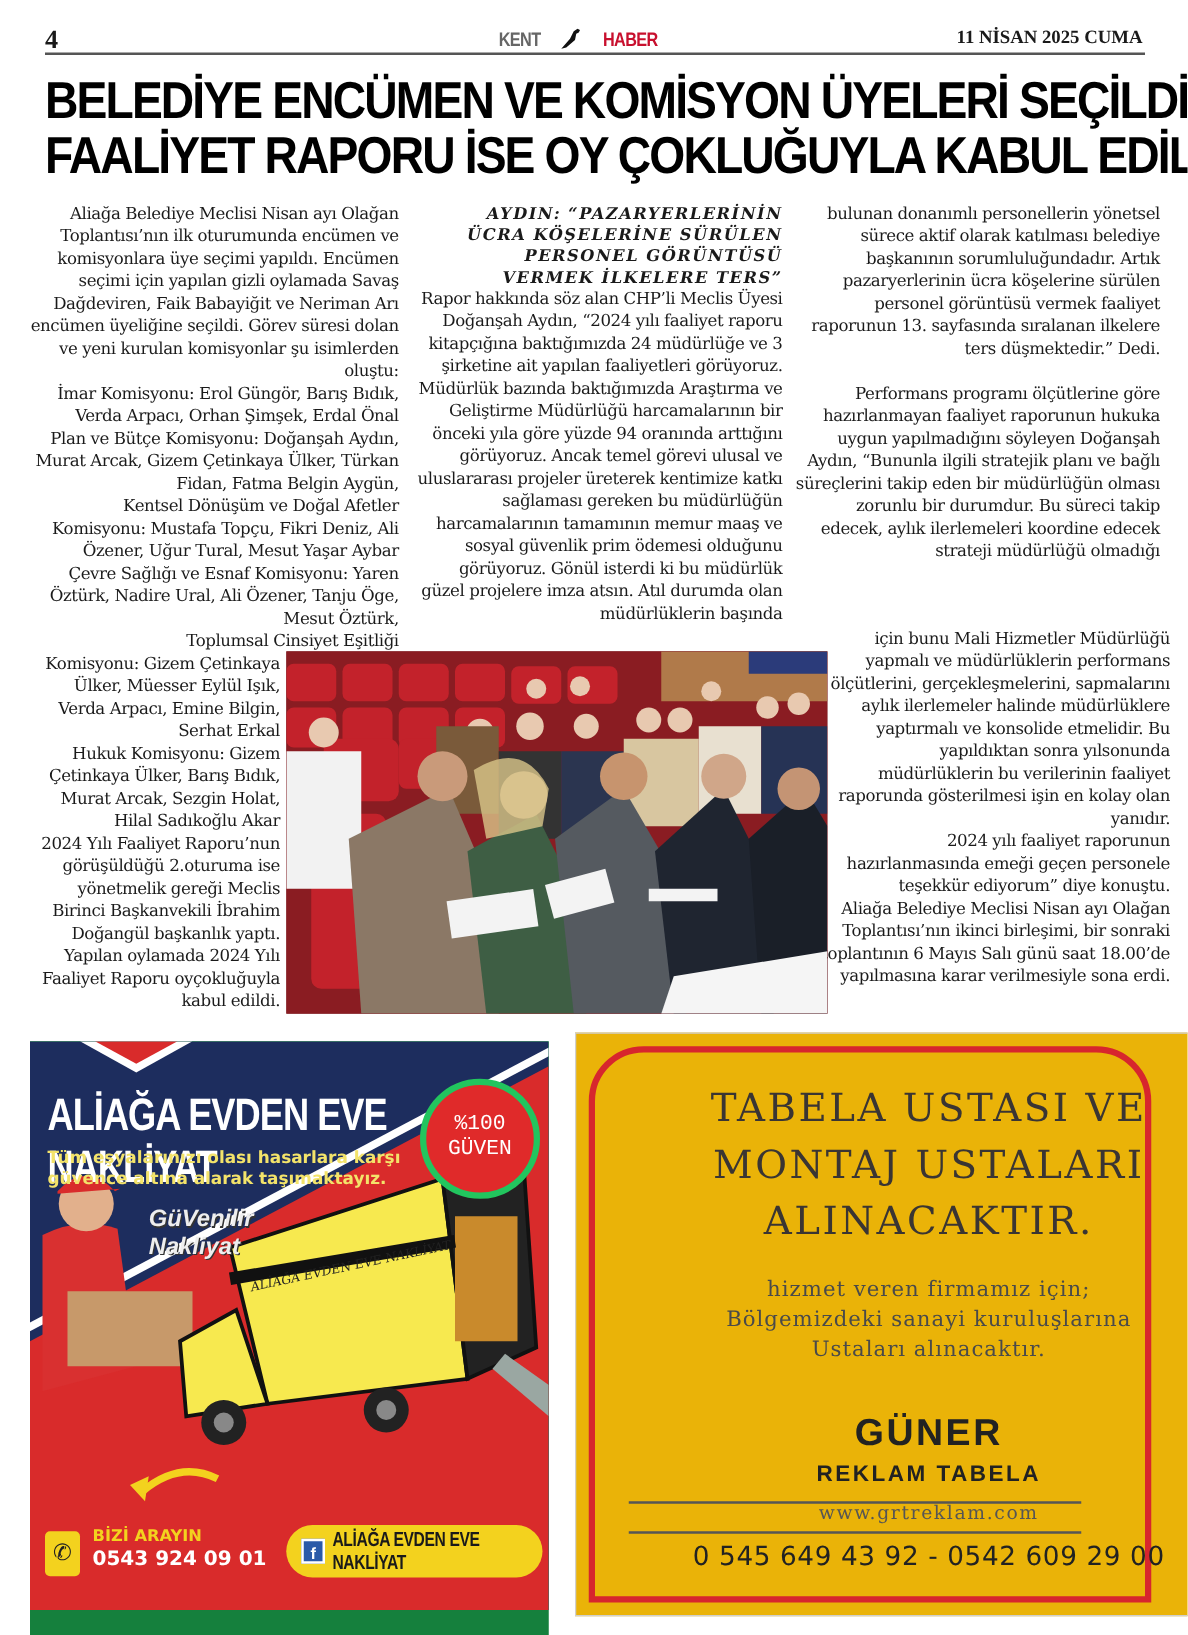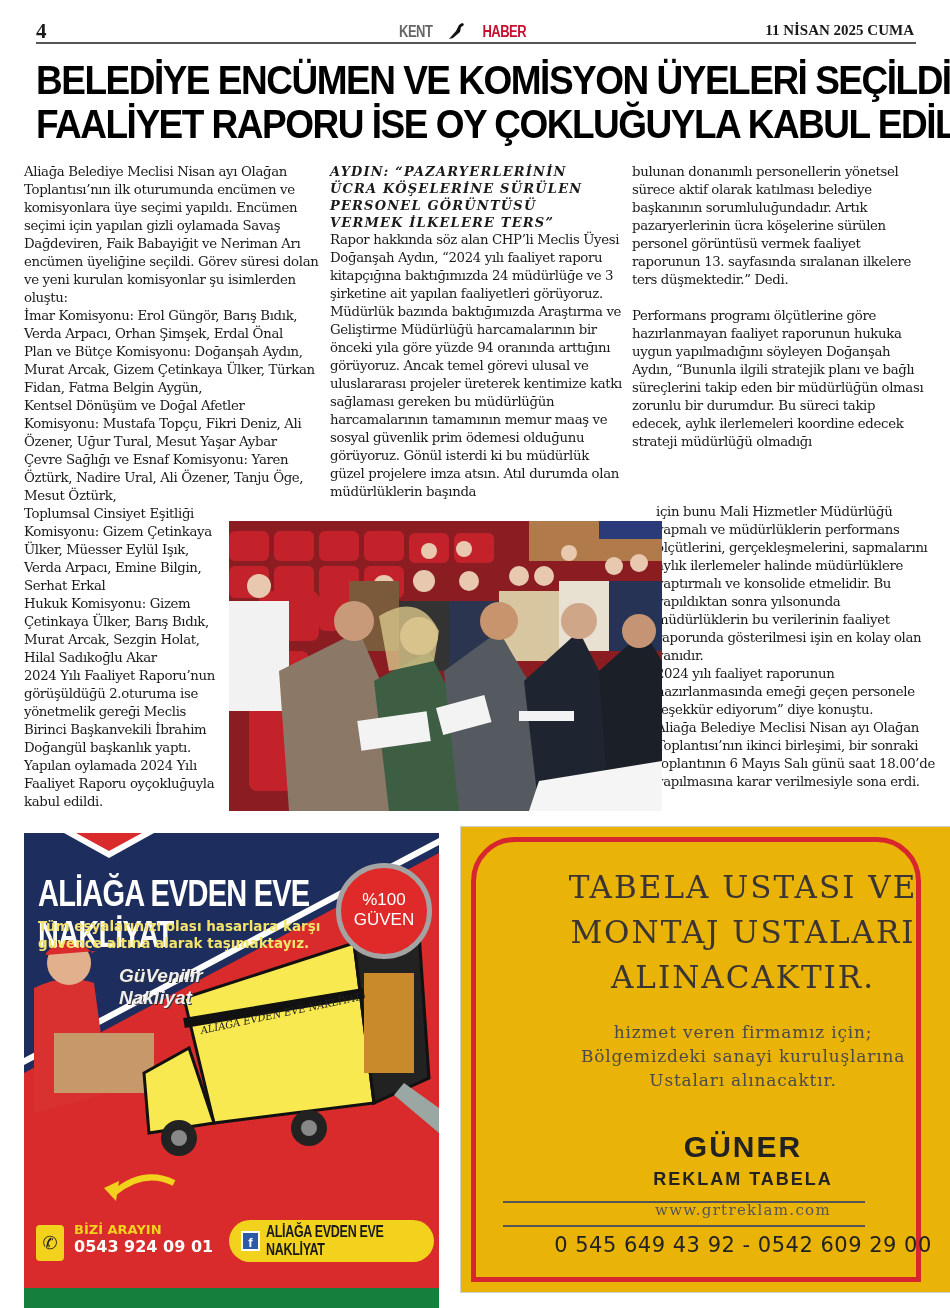--- a/index.html
+++ b/index.html
@@ -10,21 +10,21 @@
   .page-num { position: absolute; left: 0; top: 0; font-family: "Liberation Serif", serif; font-weight: bold; font-size: 21px; line-height: 26px; }
   .date { position: absolute; right: 2px; top: 4px; font-family: "Liberation Serif", serif; font-weight: bold; font-size: 15px; }
   .logo { position: absolute; left: 363px; top: 4px; height: 18px; display: flex; align-items: center; gap: 15px; }
   .logo .kent { font-family: "Liberation Sans", sans-serif; font-weight: bold; font-size: 13px; color: #666; letter-spacing: -0.5px; transform: scaleY(1.2); }
   .logo .haber { font-family: "Liberation Sans", sans-serif; font-weight: bold; font-size: 13px; color: #c8102e; letter-spacing: -0.5px; transform: scaleY(1.2); }
   .logo svg { width: 20px; height: 18px; }
 
   .headline { position: absolute; left: 36px; top: 56px; width: 884px; font-family: "Liberation Sans", sans-serif; font-weight: bold; color: #000; }
   .headline div { font-size: 37px; line-height: 44px; letter-spacing: -1.5px; transform: scaleY(1.12); transform-origin: left top; white-space: nowrap; text-transform: uppercase; }
 
-  .col { position: absolute; font-family: "DejaVu Serif", serif; font-size: 13.3px; line-height: 18px; color: #1a1a1a; letter-spacing: -0.35px; }
+  .col { position: absolute; font-family: "DejaVu Serif", serif; font-size: 13.3px; line-height: 18px; color: #1a1a1a; letter-spacing: -0.35px; text-align: right; }
   .col p { margin: 0; white-space: pre-line; }
   .col1 { left: 24px; top: 163px; width: 295px; }
   .col2 { left: 330px; top: 163px; width: 296px; }
   .col3 { left: 632px; top: 163px; width: 296px; }
   .col3b { left: 656px; top: 503px; width: 280px; }
   .subhead { font-style: italic; font-weight: bold; letter-spacing: 1.2px; font-size: 13px; line-height: 17px; white-space: pre-line; }
 
   .photo { position: absolute; left: 229px; top: 521px; width: 433px; height: 290px; overflow: hidden; background: #7b1a1f; }
 
   .ad-left { position: absolute; left: 24px; top: 833px; width: 415px; height: 583px; overflow: hidden; background: #15803d; }
@@ -33,21 +33,21 @@
   .tabela-title { position: absolute; left: 0; top: 38px; width: 100%; text-align: center; font-family: "DejaVu Serif", serif; font-size: 31px; line-height: 45px; color: #3a3533; letter-spacing: 2px; }
   .tabela-body { position: absolute; left: 0; top: 193px; width: 100%; text-align: center; font-family: "DejaVu Serif", serif; font-size: 17px; line-height: 24px; color: #4a4a4a; letter-spacing: 0.8px; }
   .guner { position: absolute; left: 0; top: 303px; width: 100%; text-align: center; font-family: "Liberation Sans", sans-serif; font-size: 30px; font-weight: bold; letter-spacing: 2px; color: #222; }
   .guner-sub { position: absolute; left: 0; top: 342px; width: 100%; text-align: center; font-family: "Liberation Sans", sans-serif; font-size: 18px; font-weight: bold; letter-spacing: 2px; color: #222; }
   .rule { position: absolute; left: 42px; width: 362px; height: 2px; background: #555; }
   .website { position: absolute; left: 0; top: 374px; width: 100%; text-align: center; font-family: "DejaVu Serif", serif; font-size: 15px; letter-spacing: 1.3px; color: #555; }
   .phones { position: absolute; left: 0; top: 406px; width: 100%; text-align: center; font-family: "DejaVu Sans", sans-serif; font-size: 21px; color: #222; letter-spacing: 0.5px; }
 
   .nk-title { position: absolute; left: 14px; top: 40px; font-family: "Liberation Sans", sans-serif; font-weight: bold; font-size: 29px; color: #fff; transform: scaleY(1.25); transform-origin: left top; letter-spacing: -0.8px; }
   .nk-sub { position: absolute; left: 14px; top: 85px; width: 290px; font-family: "DejaVu Sans", sans-serif; font-weight: bold; font-size: 13.5px; line-height: 17px; color: #f3e36a; white-space: pre-line; }
-  .nk-badge { position: absolute; left: 312px; top: 30px; width: 96px; height: 96px; border-radius: 50%; background: #e02a2a; border: 5px solid #a3a3a3; color: #fff; font-family: Liberation Sans, sans-serif; font-size: 17px; line-height: 20px; text-align: center; padding-top: 22px; }
+  .nk-badge { position: absolute; left: 312px; top: 30px; width: 96px; height: 96px; border-radius: 50%; background: #e02a2a; border: 5px solid #22c55e; color: #fff; font-family: Liberation Mono, monospace; font-size: 17px; line-height: 20px; text-align: center; padding-top: 22px; }
   .nk-guven { position: absolute; left: 95px; top: 132px; font-family: "Liberation Sans", sans-serif; font-weight: bold; font-style: italic; color: #eee; font-size: 19px; line-height: 22px; white-space: pre-line; text-shadow: 1px 1px 0 #333; }
   .nk-call { position: absolute; left: 50px; top: 389px; font-family: "DejaVu Sans", sans-serif; font-weight: bold; }
   .nk-call .l1 { color: #f3d21e; font-size: 13px; }
   .nk-call .l2 { color: #fff; font-size: 16px; }
   .nk-phone-icon { position: absolute; left: 12px; top: 392px; width: 28px; height: 36px; background: #f3d21e; border-radius: 4px; text-align: center; line-height: 36px; font-size: 18px; color: #222; }
   .nk-fb { position: absolute; left: 205px; top: 387px; width: 205px; height: 42px; background: #f3d21e; border-radius: 21px; display: flex; align-items: center; gap: 6px; padding-left: 12px; }
   .nk-fb .fb-icon { width: 20px; height: 20px; background: #2b5aa8; color: #fff; font-family: "Liberation Sans", sans-serif; font-weight: bold; font-size: 13px; text-align: center; line-height: 20px; border: 2px solid #fff; }
   .nk-fb .fb-text { font-family: "Liberation Sans", sans-serif; font-weight: bold; font-size: 12.5px; color: #1a1a1a; transform: scaleY(1.3); letter-spacing: -0.3px; }
 </style>
 </head>

